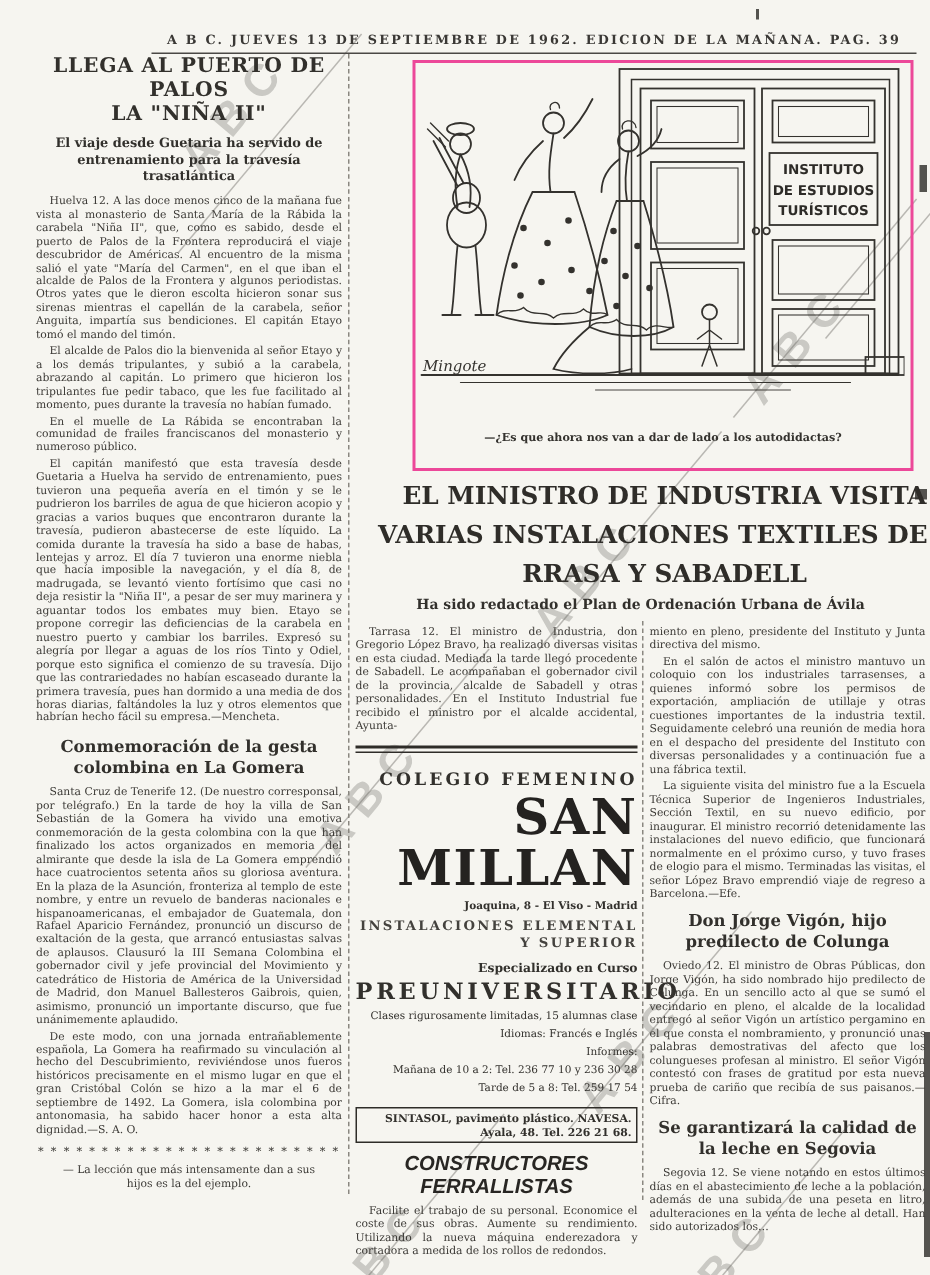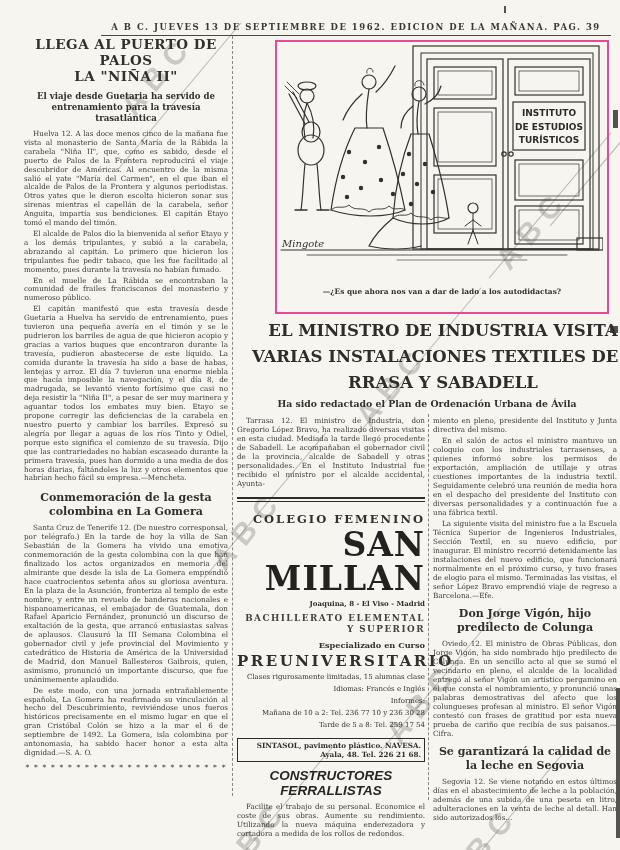--- a/index.html
+++ b/index.html
@@ -104,20 +104,21 @@
       <p>El alcalde de Palos dio la bienvenida al señor Etayo y a los demás tripulantes, y subió a la carabela, abrazando al capitán. Lo primero que hicieron los tripulantes fue pedir tabaco, que les fue facilitado al momento, pues durante la travesía no habían fumado.</p>
       <p>En el muelle de La Rábida se encontraban la comunidad de frailes franciscanos del monasterio y numeroso público.</p>
       <p>El capitán manifestó que esta travesía desde Guetaria a Huelva ha servido de entrenamiento, pues tuvieron una pequeña avería en el timón y se le pudrieron los barriles de agua de que hicieron acopio y gracias a varios buques que encontraron durante la travesía, pudieron abastecerse de este líquido. La comida durante la travesía ha sido a base de habas, lentejas y arroz. El día 7 tuvieron una enorme niebla que hacía imposible la navegación, y el día 8, de madrugada, se levantó viento fortísimo que casi no deja resistir la "Niña II", a pesar de ser muy marinera y aguantar todos los embates muy bien. Etayo se propone corregir las deficiencias de la carabela en nuestro puerto y cambiar los barriles. Expresó su alegría por llegar a aguas de los ríos Tinto y Odiel, porque esto significa el comienzo de su travesía. Dijo que las contrariedades no habían escaseado durante la primera travesía, pues han dormido a una media de dos horas diarias, faltándoles la luz y otros elementos que habrían hecho fácil su empresa.—Mencheta.</p>
     </div>
     <div class="secthead">Conmemoración de la gesta colombina en La Gomera</div>
     <div class="body">
       <p>Santa Cruz de Tenerife 12. (De nuestro corresponsal, por telégrafo.) En la tarde de hoy la villa de San Sebastián de la Gomera ha vivido una emotiva conmemoración de la gesta colombina con la que han finalizado los actos organizados en memoria del almirante que desde la isla de La Gomera emprendió hace cuatrocientos setenta años su gloriosa aventura. En la plaza de la Asunción, fronteriza al templo de este nombre, y entre un revuelo de banderas nacionales e hispanoamericanas, el embajador de Guatemala, don Rafael Aparicio Fernández, pronunció un discurso de exaltación de la gesta, que arrancó entusiastas salvas de aplausos. Clausuró la III Semana Colombina el gobernador civil y jefe provincial del Movimiento y catedrático de Historia de América de la Universidad de Madrid, don Manuel Ballesteros Gaibrois, quien, asimismo, pronunció un importante discurso, que fue unánimemente aplaudido.</p>
       <p>De este modo, con una jornada entrañablemente española, La Gomera ha reafirmado su vinculación al hecho del Descubrimiento, reviviéndose unos fueros históricos precisamente en el mismo lugar en que el gran Cristóbal Colón se hizo a la mar el 6 de septiembre de 1492. La Gomera, isla colombina por antonomasia, ha sabido hacer honor a esta alta dignidad.—S. A. O.</p>
     </div>
     <div class="stars">* * * * * * * * * * * * * * * * * * * * * * * *</div>
+    <div class="footnote">— La lección que más intensamente dan a sus hijos es la del ejemplo.</div>
   </div>
 
   <div class="abs cartoonbox">
     <svg width="326" height="244" viewBox="0 0 326 244" fill="none" stroke="#34322e" stroke-width="1.2" stroke-linecap="round">
 
       <g>
         <line x1="4" y1="208" x2="322" y2="208"></line>
         <line x1="30" y1="213" x2="290" y2="213" stroke-width="0.8"></line>
         <line x1="120" y1="218" x2="250" y2="218" stroke-width="0.6"></line>
       </g>
@@ -219,21 +220,21 @@
 
   <div class="abs col1">
     <p>Tarrasa 12. El ministro de Industria, don Gregorio López Bravo, ha realizado diversas visitas en esta ciudad. Mediada la tarde llegó procedente de Sabadell. Le acompañaban el gobernador civil de la provincia, alcalde de Sabadell y otras personalidades. En el Instituto Industrial fue recibido el ministro por el alcalde accidental, Ayunta-</p>
 
     <div class="adrule"></div>
 
     <div class="sm">
       <div class="sm-type">COLEGIO FEMENINO</div>
       <div class="sm-name">SAN MILLAN</div>
       <div class="sm-addr">Joaquina, 8  -  El Viso  -  Madrid</div>
-      <div class="sm-bach">BACHILLERATO ELEMENTAL Y SUPERIOR</div>
+      <div class="sm-bach">INSTALACIONES ELEMENTAL Y SUPERIOR</div>
       <div class="sm-esp">Especializado en Curso</div>
       <div class="sm-preu">PREUNIVERSITARIO</div>
       <div class="sm-small">Clases rigurosamente limitadas, 15 alumnas clase</div>
       <div class="sm-small">Idiomas: Francés e Inglés</div>
       <div class="sm-small">Informes:</div>
       <div class="sm-small">Mañana de 10 a 2: Tel. 236 77 10 y 236 30 28</div>
       <div class="sm-small">Tarde de 5 a 8: Tel. 259 17 54</div>
     </div>
 
     <div class="sintasol">SINTASOL, pavimento plástico. NAVESA. Ayala, 48. Tel. 226 21 68.</div>

